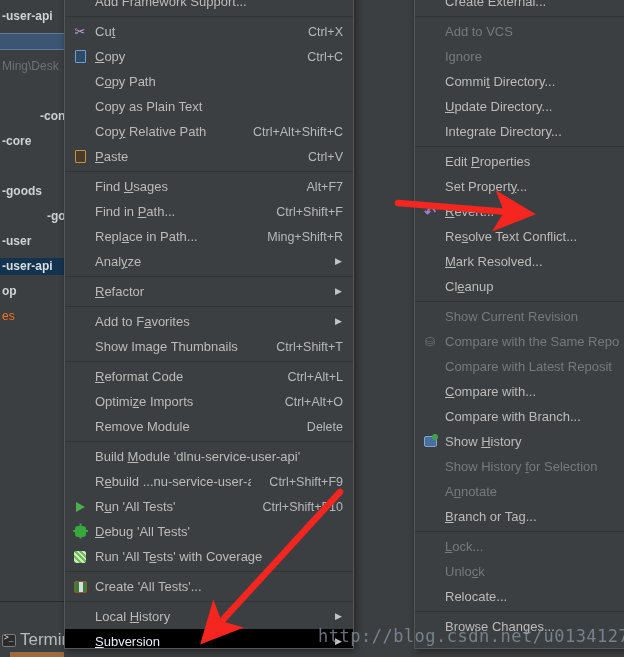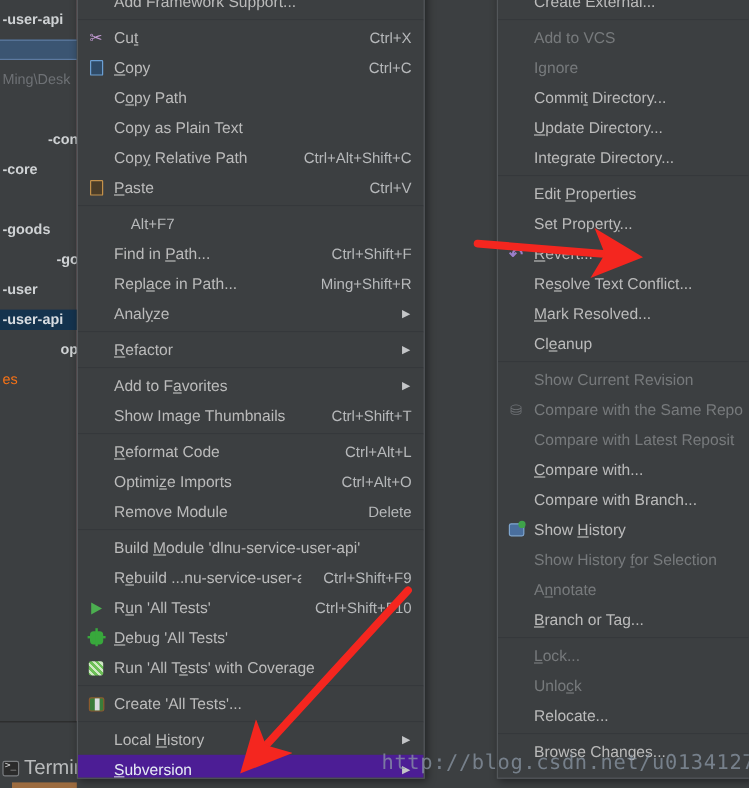--- a/index.html
+++ b/index.html
@@ -104,21 +104,21 @@
     position: relative;
     display: flex;
     align-items: center;
     height: 25px;
     padding: 0 10px 0 0;
     font-size: 13px;
     color: #bbbbbb;
     white-space: nowrap;
   }
   .mi.disabled { color: #777a7c; }
-  .mi.selected { background: #4c1d95; color: #e6ecf5; }
+  .mi.selected { background: #000000; color: #e6ecf5; }
   .mi-icon {
     width: 22px; min-width: 22px;
     height: 16px;
     margin-left: 4px;
     display: flex; align-items: center; justify-content: center;
     font-size: 12px;
     flex: 0 0 auto;
   }
   .mi-label {
     flex: 1 1 auto;
@@ -252,21 +252,21 @@
         <div class="tree-row sel-focus" style="top: 33px; width: 65px;"></div>
         <div class="tree-row dim" style="top: 58px; width: 65px;">Ming\Desk</div>
         <div class="tree-row " style="top: 83px; width: 65px;"></div>
         <div class="tree-row bold" style="top: 108px; width: 65px; padding-left: 40px;">-config</div>
         <div class="tree-row bold" style="top: 133px; width: 65px;">-core</div>
         <div class="tree-row " style="top: 158px; width: 65px;"></div>
         <div class="tree-row bold" style="top: 183px; width: 65px;">-goods</div>
         <div class="tree-row bold" style="top: 208px; width: 65px; margin-left: 45px;">-goods-ap</div>
         <div class="tree-row bold" style="top: 233px; width: 65px;">-user</div>
         <div class="tree-row sel-dark" style="top: 258px; width: 65px;">-user-api</div>
-        <div class="tree-row bold" style="top: 283px; width: 65px; text-align: right;">op</div>
+        <div class="tree-row bold" style="top: 283px; width: 65px;">op</div>
         <div class="tree-row " style="top: 308px; width: 65px;">es</div>
       </div>
 
     <div class="toolwindow-strip">
       <div class="terminal-tab">
         <span class="term-icon"></span>
         <span>Termina</span>
       </div>
     </div>
     <div class="orange-bar"></div>
@@ -309,20 +309,21 @@
         <div class="mi">
           <span class="mi-icon">
             <span class="ico-paste"></span>
           </span>
           <span class="mi-label"><span class="mnem">P</span>aste</span>
           <span class="mi-shortcut">Ctrl+V</span>
         </div>
         <div class="sep"></div>
         <div class="mi">
           <span class="mi-icon"></span>
+          <span class="mi-label">Find <span class="mnem">U</span>sages</span>
           <span class="mi-shortcut">Alt+F7</span>
         </div>
         <div class="mi">
           <span class="mi-icon"></span>
           <span class="mi-label">Find in <span class="mnem">P</span>ath...</span>
           <span class="mi-shortcut">Ctrl+Shift+F</span>
         </div>
         <div class="mi">
           <span class="mi-icon"></span>
           <span class="mi-label">Repl<span class="mnem">a</span>ce in Path...</span>

